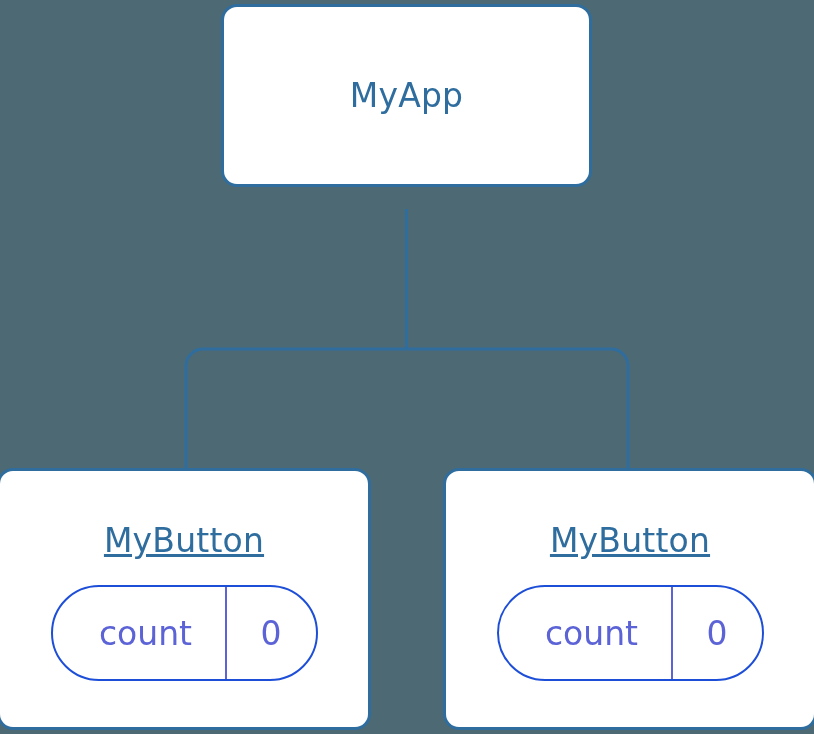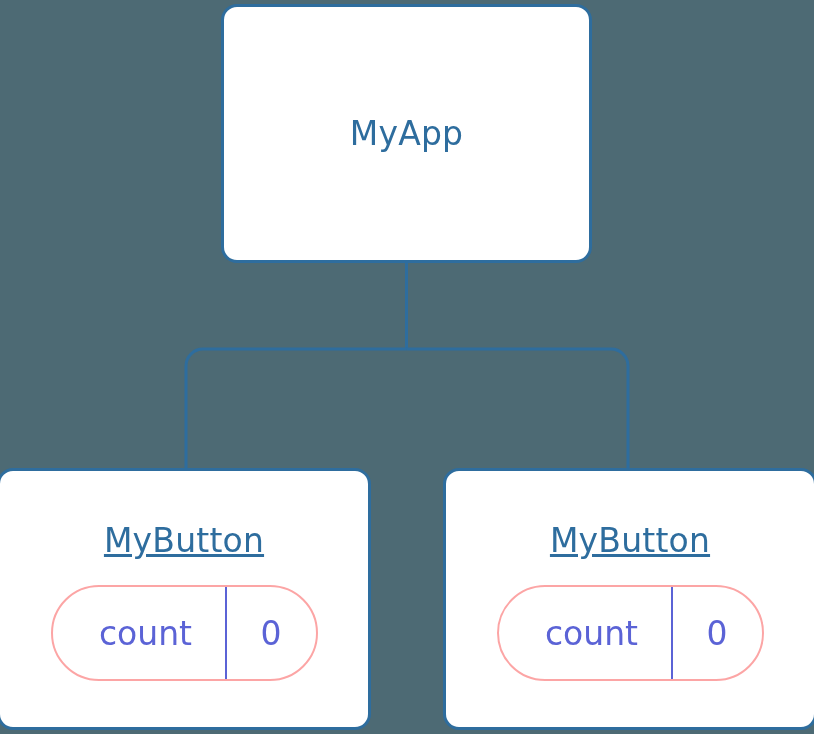--- a/index.html
+++ b/index.html
@@ -41,21 +41,21 @@
     box-sizing: border-box;
     display: flex;
     flex-direction: column;
     align-items: center;
   }
 
   .node-root {
     left: 221px;
     top: 4px;
     width: 371px;
-    height: 259px;
+    height: 183px;
     justify-content: center;
   }
 
   .node-child {
     width: 374px;
     height: 262px;
     justify-content: flex-start;
   }
 
   .node-child-left  { left: -3px;  top: 468px; }
@@ -74,21 +74,21 @@
     margin-top: 53px;
     text-decoration: underline;
   }
 
   
   .state-pill {
     margin-top: 28px;
     height: 96px;
     display: flex;
     align-items: stretch;
-    border: 2px solid #fca5a5;
+    border: 2px solid #1d4ed8;
     border-radius: 999px;
     box-sizing: border-box;
     background: #ffffff;
   }
 
   .pill-key,
   .pill-value {
     display: flex;
     align-items: center;
     justify-content: center;

